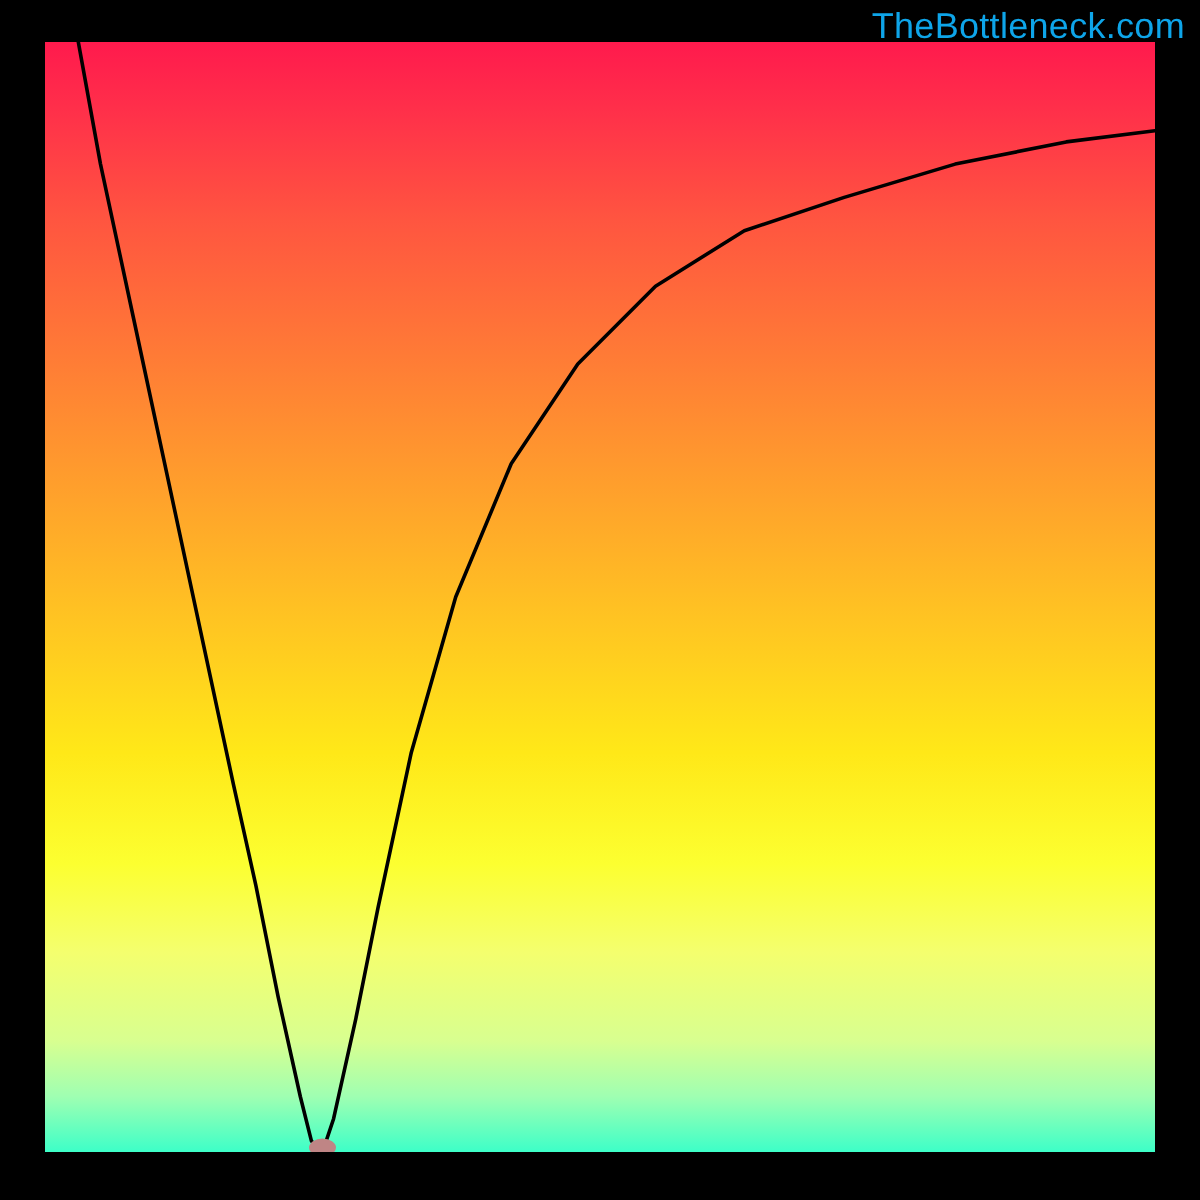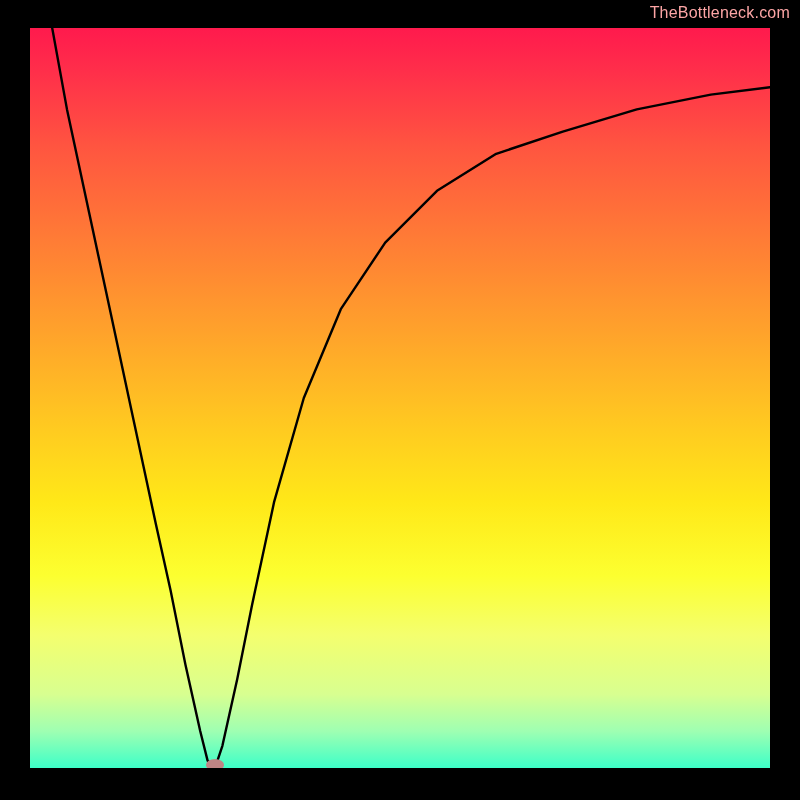--- a/index.html
+++ b/index.html
@@ -8,22 +8,22 @@
     height: 800px;
     background: #000;
     font-family: Arial, Helvetica, sans-serif;
     position: relative;
     overflow: hidden;
   }
   .watermark {
     position: absolute;
     top: 4px;
     right: 10px;
-    color: #fca5a5;
-    font-size: 16px;
+    color: #0ea5e9;
+    font-size: 24px;
     font-weight: 500;
     letter-spacing: 0.2px;
     z-index: 30;
   }
   .plot-area {
     position: absolute;
     left: 30px;
     top: 28px;
     width: 740px;
     height: 740px;

